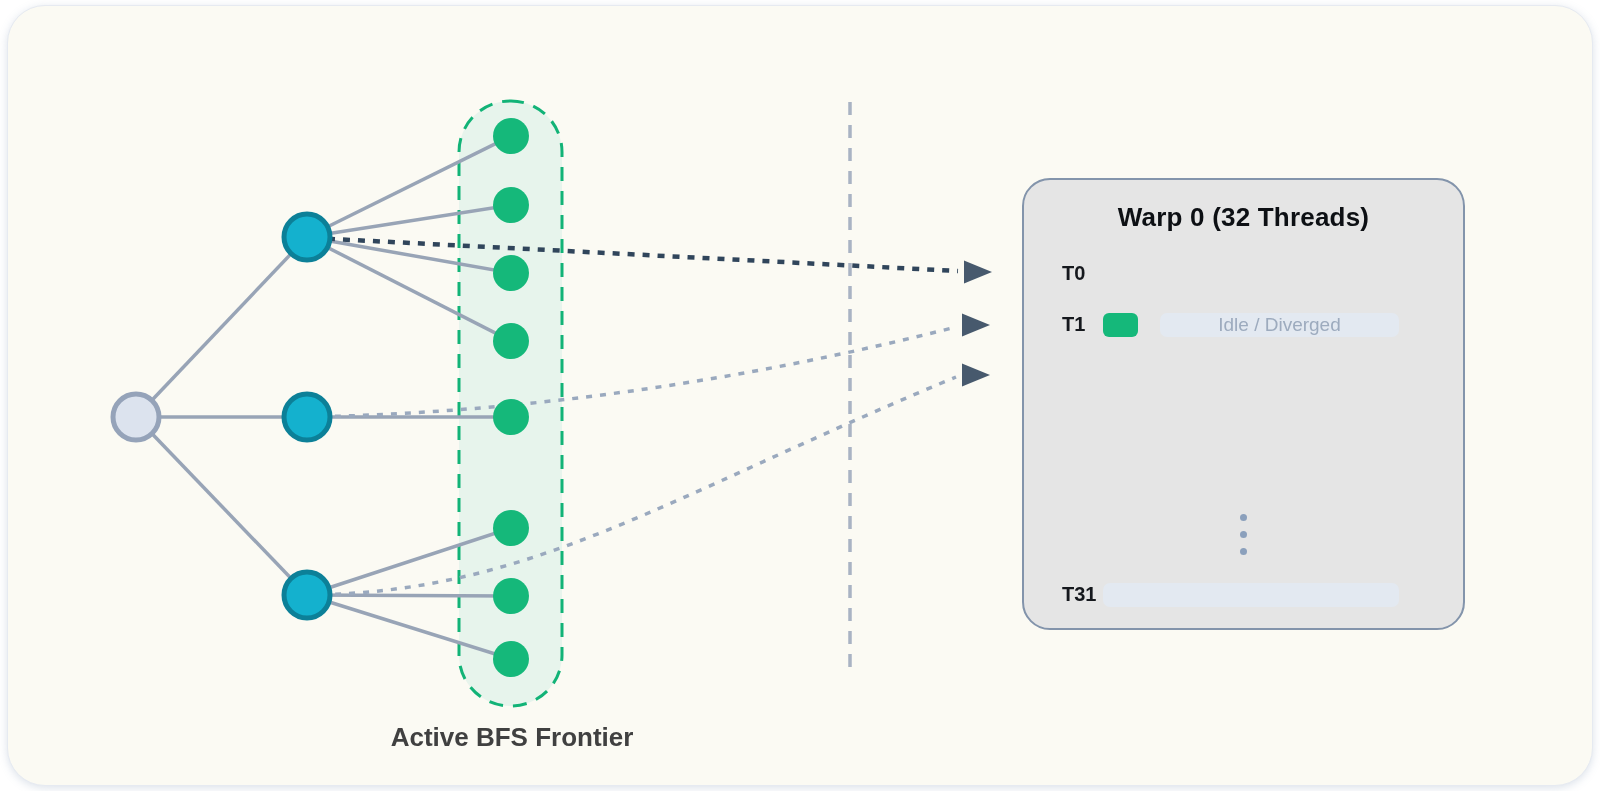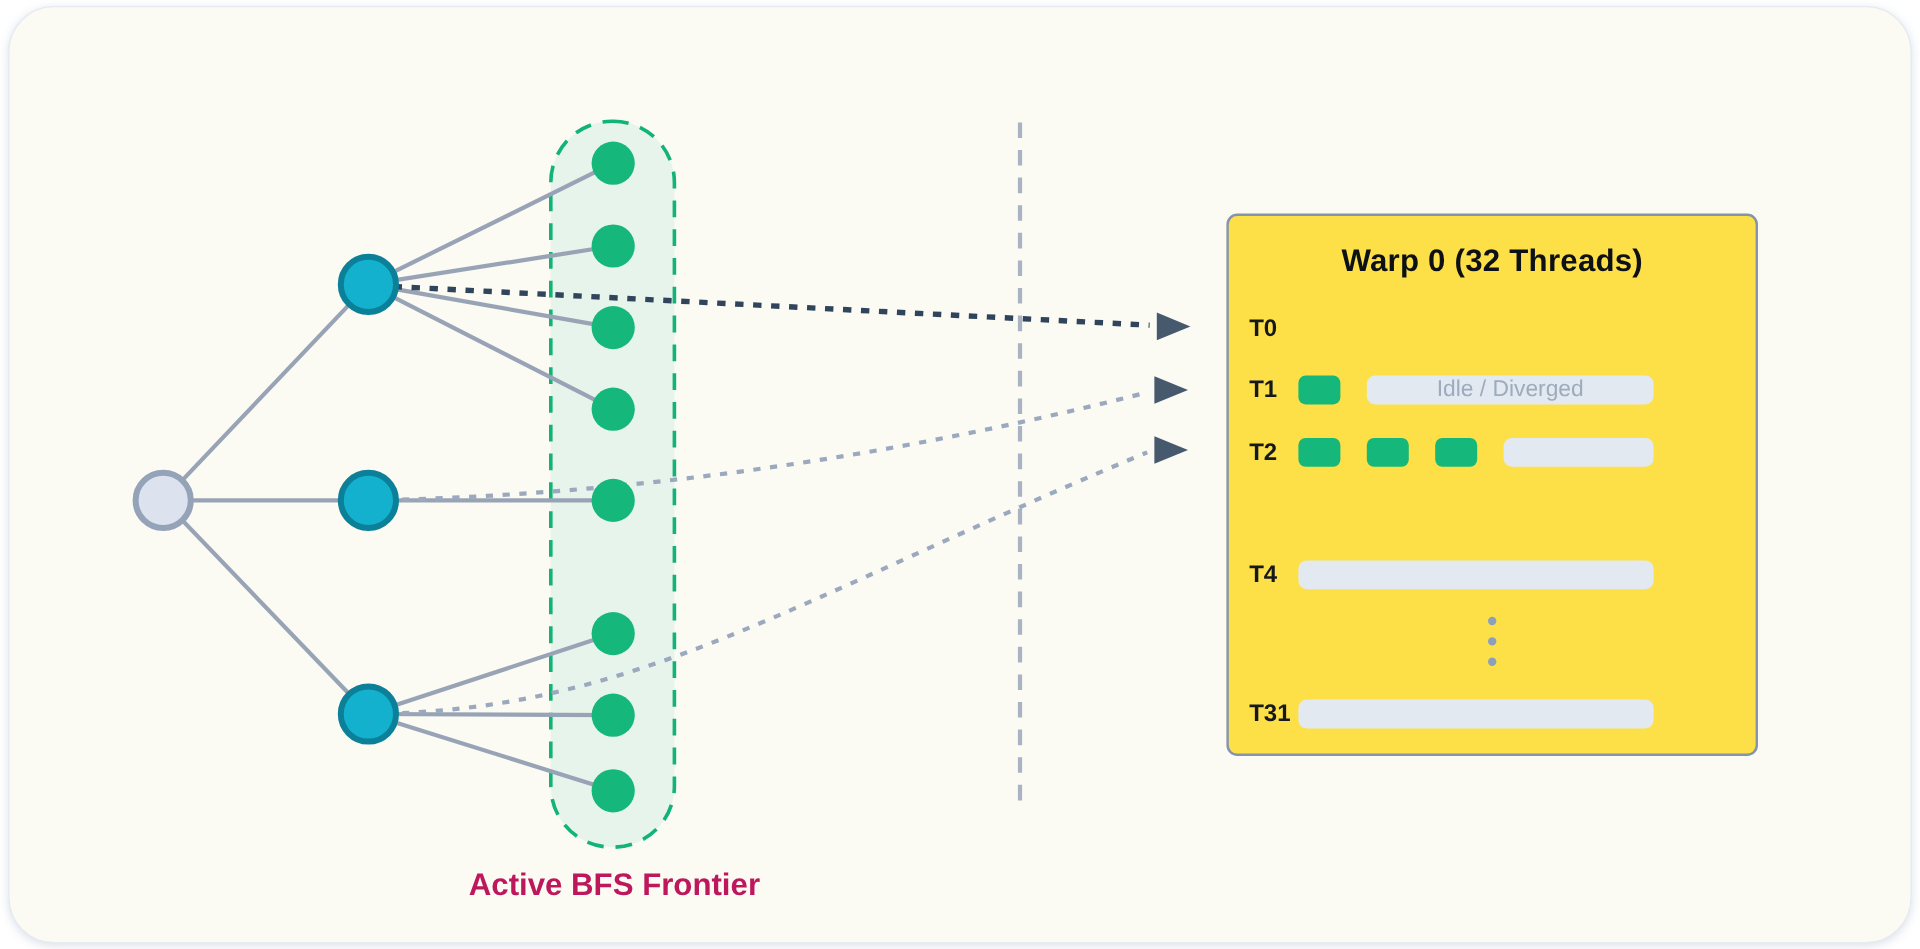--- a/index.html
+++ b/index.html
@@ -3,38 +3,38 @@
 <meta charset="utf-8">
 <style>
   html,body{margin:0;padding:0;background:#ffffff;}
   .stage{position:relative;width:1600px;height:791px;font-family:"Liberation Sans",sans-serif;overflow:hidden;}
   .card{position:absolute;left:7px;top:5px;width:1584px;height:779px;background:#fbfaf3;
         border:1px solid #e6eaf1;border-radius:38px;box-shadow:0 2px 8px rgba(130,150,180,.28);}
   .diagram-svg{position:absolute;left:0;top:0;width:1600px;height:791px;}
 
   .gpu-title{position:absolute;left:1022px;top:124px;width:443px;text-align:center;
              font-size:27px;font-weight:600;color:#33475f;}
-  .panel{position:absolute;left:1022px;top:178px;width:443px;height:452px;background:#fde047;
-         border:2px solid#8394ab;border-radius:9px;box-sizing:border-box;}
+  .panel{position:absolute;left:1022px;top:178px;width:443px;height:452px;background:#e5e5e5;
+         border:2px solid#8394ab;border-radius:28px;box-sizing:border-box;}
   .panel-title{position:absolute;left:0;top:22px;width:100%;text-align:center;
                font-size:26px;font-weight:700;color:#0d1014;letter-spacing:.2px;}
-  .thread-row{position:absolute;left:17px;width:337px;height:24px;display:flex;align-items:center;}
+  .thread-row{position:absolute;left:38px;width:337px;height:24px;display:flex;align-items:flex-start;}
   .t-label{width:41px;flex:0 0 41px;font-size:20px;font-weight:700;color:#15181d;}
   .track{position:relative;flex:1;height:24px;}
   .segs{display:flex;gap:22px;height:24px;align-items:center;}
   .blk{width:35px;height:24px;border-radius:6px;background:#15b87a;flex:0 0 auto;}
   .idle{flex:1 1 auto;height:24px;border-radius:7px;background:#e3e9f1;display:flex;
         align-items:center;justify-content:center;font-size:19px;color:#9dabbe;}
   .bottleneck{position:absolute;right:0;bottom:9px;width:126px;text-align:center;}
   .bottleneck span{display:block;font-size:20px;font-weight:700;color:#ee2d58;margin-bottom:2px;}
   .bn-line{height:3px;background-image:repeating-linear-gradient(90deg,#ee2d58 0 4px,transparent 4px 9px);}
   .vdots{position:absolute;left:216px;top:334px;display:flex;flex-direction:column;gap:10px;}
   .vdots i{width:7px;height:7px;border-radius:50%;background:#8ba0bc;}
   .frontier-label{position:absolute;left:312px;top:722px;width:400px;text-align:center;
-                  font-size:26px;font-weight:700;color:#be185d;}
+                  font-size:26px;font-weight:700;color:#404040;}
 </style>
 </head>
 <body>
 
 <div class="stage">
   <div class="card"></div>
 
   <svg class="diagram-svg" viewBox="0 0 1600 791">
 
     <rect x="459" y="101" width="103" height="605" rx="51" ry="51" fill="#e7f4ec" stroke="#12b377" stroke-width="3" stroke-dasharray="14 10"></rect>
@@ -91,41 +91,22 @@
     <div class="thread-row" style="top:133px">
       <span class="t-label">T1</span>
       <div class="track">
         <div class="segs">
             <div class="blk"></div>
             <div class="idle">Idle / Diverged</div>
           </div>
       </div>
     </div>
 
-    <div class="thread-row" style="top:185px">
-      <span class="t-label">T2</span>
-      <div class="track">
-        <div class="segs">
-            <div class="blk"></div>
-            <div class="blk"></div>
-            <div class="blk"></div>
-            <div class="idle"></div>
-          </div>
-      </div>
-    </div>
 
 
-    <div class="thread-row" style="top:287px">
-      <span class="t-label">T4</span>
-      <div class="track">
-        <div class="segs">
-            <div class="idle"></div>
-          </div>
-      </div>
-    </div>
 
     <div class="vdots">
         <i></i>
         <i></i>
         <i></i>
       </div>
 
     <div class="thread-row" style="top:403px">
       <span class="t-label">T31</span>
       <div class="track">

